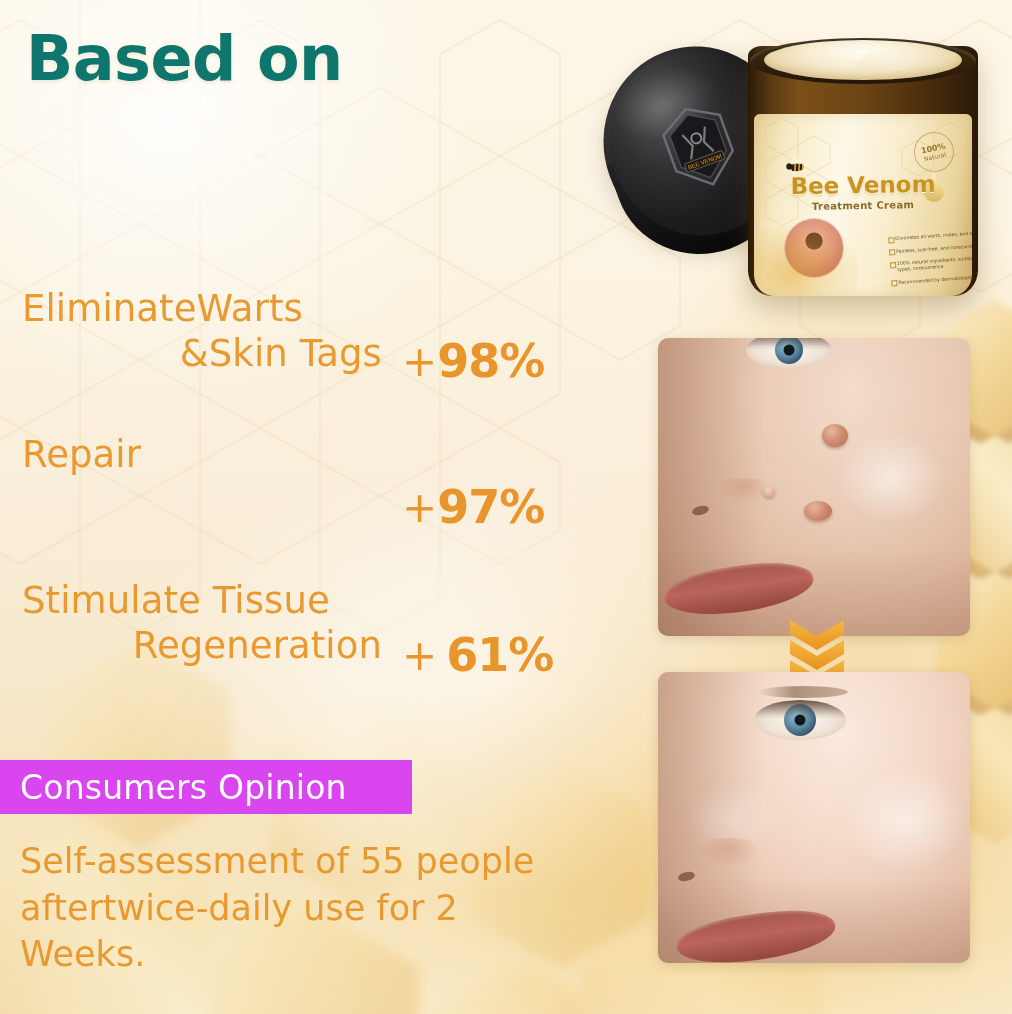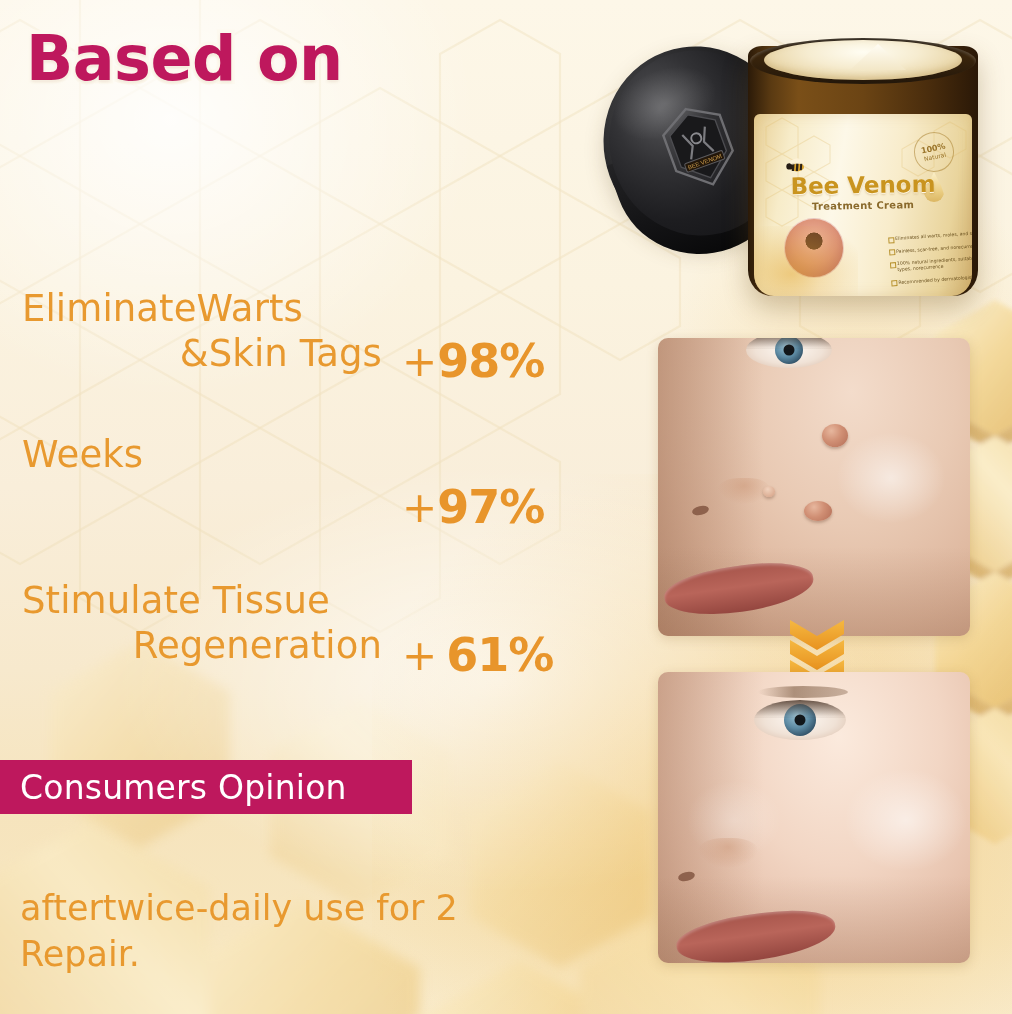--- a/index.html
+++ b/index.html
@@ -70,21 +70,21 @@
   
   .headline {
     position: absolute;
     left: 26px;
     top: 26px;
     width: 600px;
     font-weight: 800;
     font-size: 62px;
     line-height: 1.08;
     letter-spacing: -0.5px;
-    color: #be185d;
+    color: #0f766e;
     -webkit-text-stroke: 7px #fdf9ef;
     paint-order: stroke fill;
     text-shadow:
       0 0 2px rgba(253,249,239,0.95),
       0 2px 3px rgba(160,110,40,0.12);
   }
   .headline .ln { display: block; white-space: nowrap; }
   .headline .ln2 { margin-top: 6px; }
 
   
@@ -132,21 +132,21 @@
   .row-2 .benefit-pct { top: 50px; }
   .row-2 .benefit-pct .gap { display: inline-block; width: 9px; }
 
   
   .banner {
     position: absolute;
     left: 0;
     top: 760px;
     width: 412px;
     height: 54px;
-    background: #be185d;
+    background: #d946ef;
     display: flex;
     align-items: center;
   }
   .banner-text {
     color: #ffffff;
     font-size: 33px;
     font-weight: 400;
     padding-left: 20px;
     letter-spacing: 0.2px;
   }
@@ -595,21 +595,21 @@
         <span>EliminateWarts</span>
         <span class="l2">&amp;Skin Tags</span>
       </div>
       <div class="benefit-pct">
         <span class="plus">+</span><span class="num">98%</span>
       </div>
     </div>
 
     <div class="benefit-row row-1">
       <div class="benefit-label">
-        <span>Weeks</span>
+        <span>Repair</span>
       </div>
       <div class="benefit-pct">
         <span class="plus">+</span><span class="num">97%</span>
       </div>
     </div>
 
     <div class="benefit-row row-2">
       <div class="benefit-label">
         <span>Stimulate Tissue</span>
         <span class="l2">Regeneration</span>
@@ -619,23 +619,23 @@
       </div>
     </div>
 
   </div>
 
   <div class="banner">
     <span class="banner-text">Consumers Opinion</span>
   </div>
 
   <div class="footnote">
-    <br>
+    <span>Self-assessment of 55 people</span><br>
     <span>aftertwice-daily use for 2</span><br>
-    <span>Repair.</span>
+    <span>Weeks.</span>
   </div>
 
   <div class="jar-wrap">
 
     <div class="lid"></div>
     <div class="lid-side"></div>
     <div class="lid-face">
       <div class="lid-sheen"></div>
       <svg class="lid-logo" viewBox="0 0 72 86">
         <polygon points="36,3 66,20 66,58 36,83 6,58 6,20" fill="none" stroke="#6e6e72" stroke-width="2.4"></polygon>

